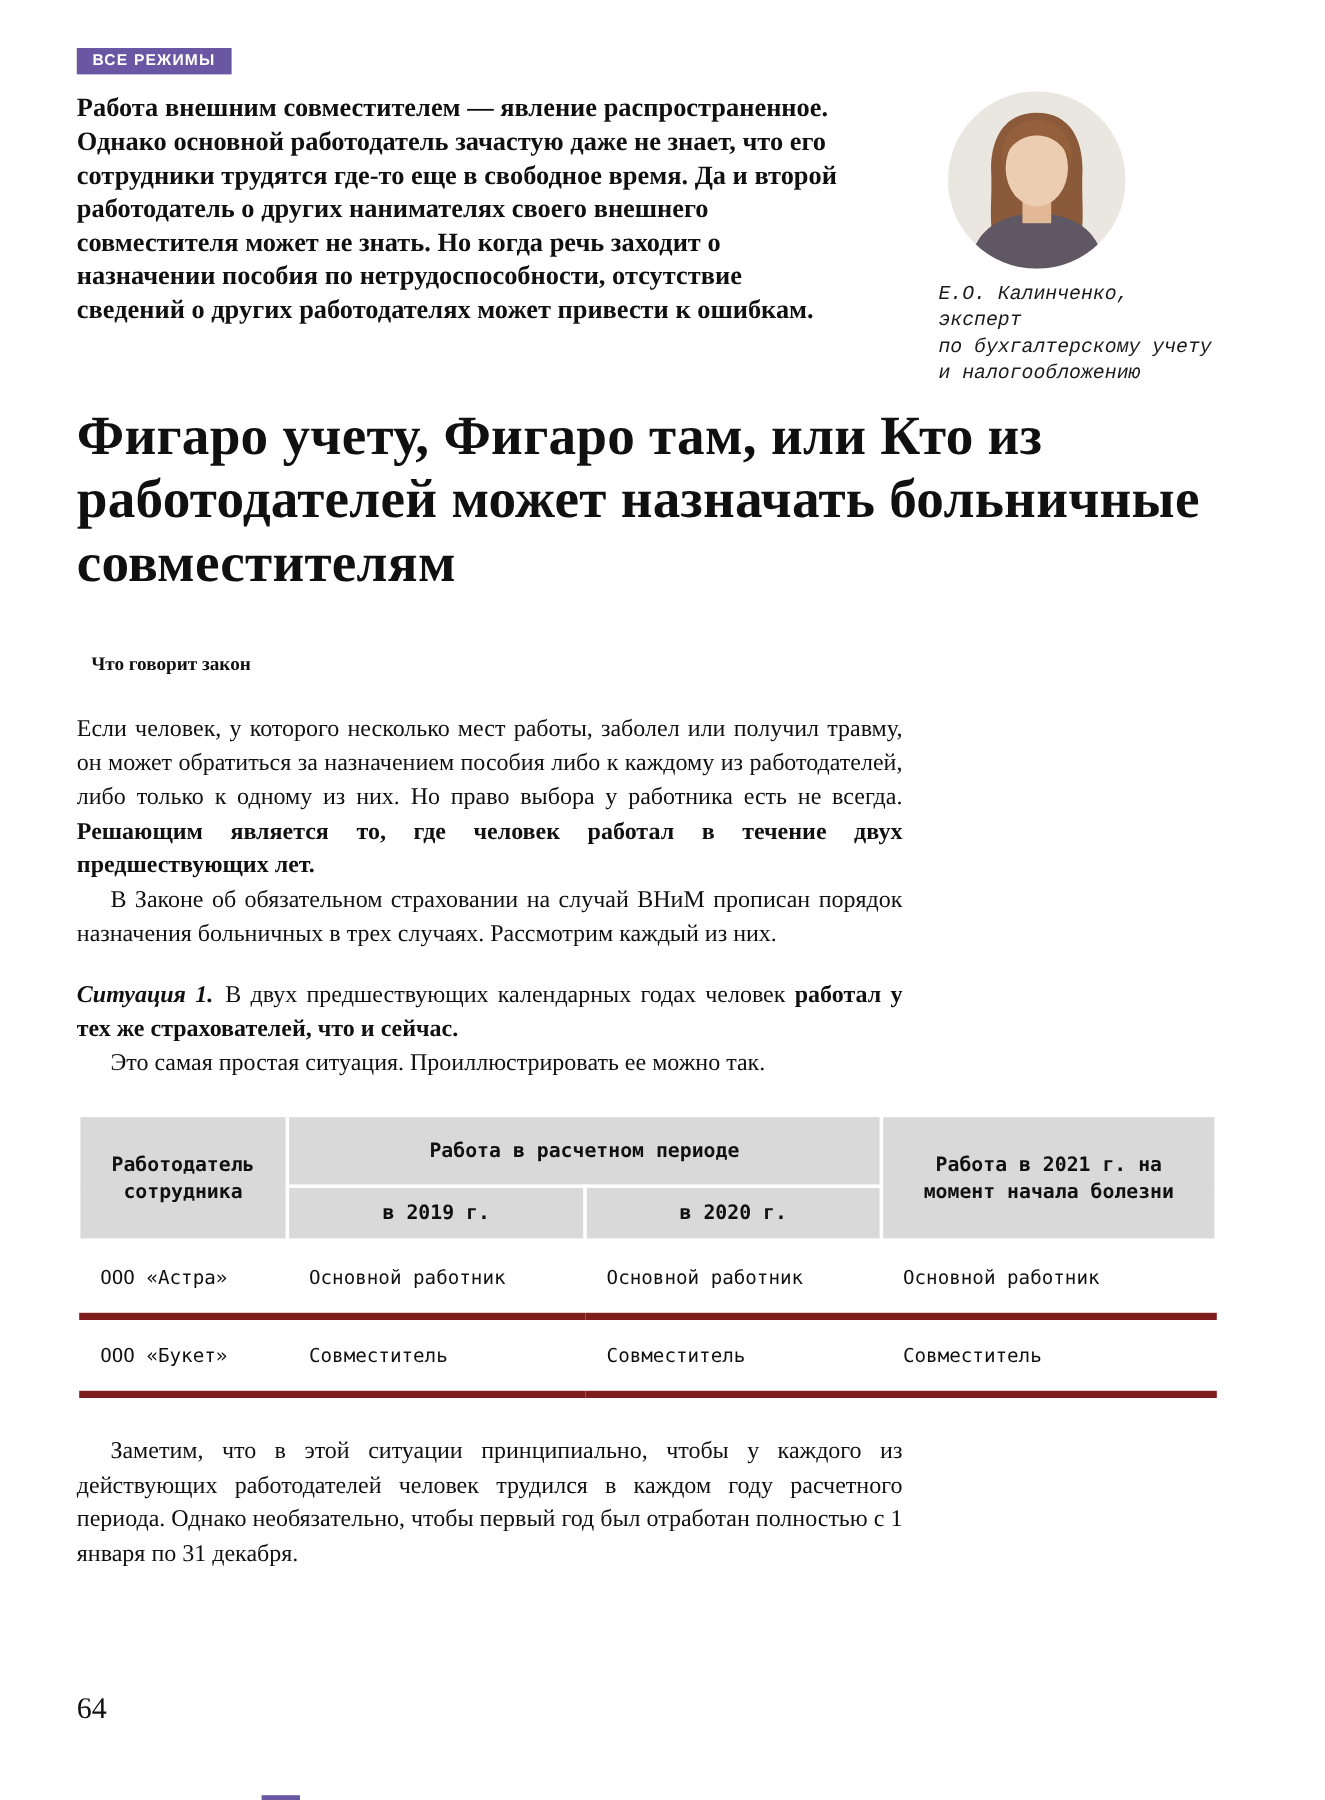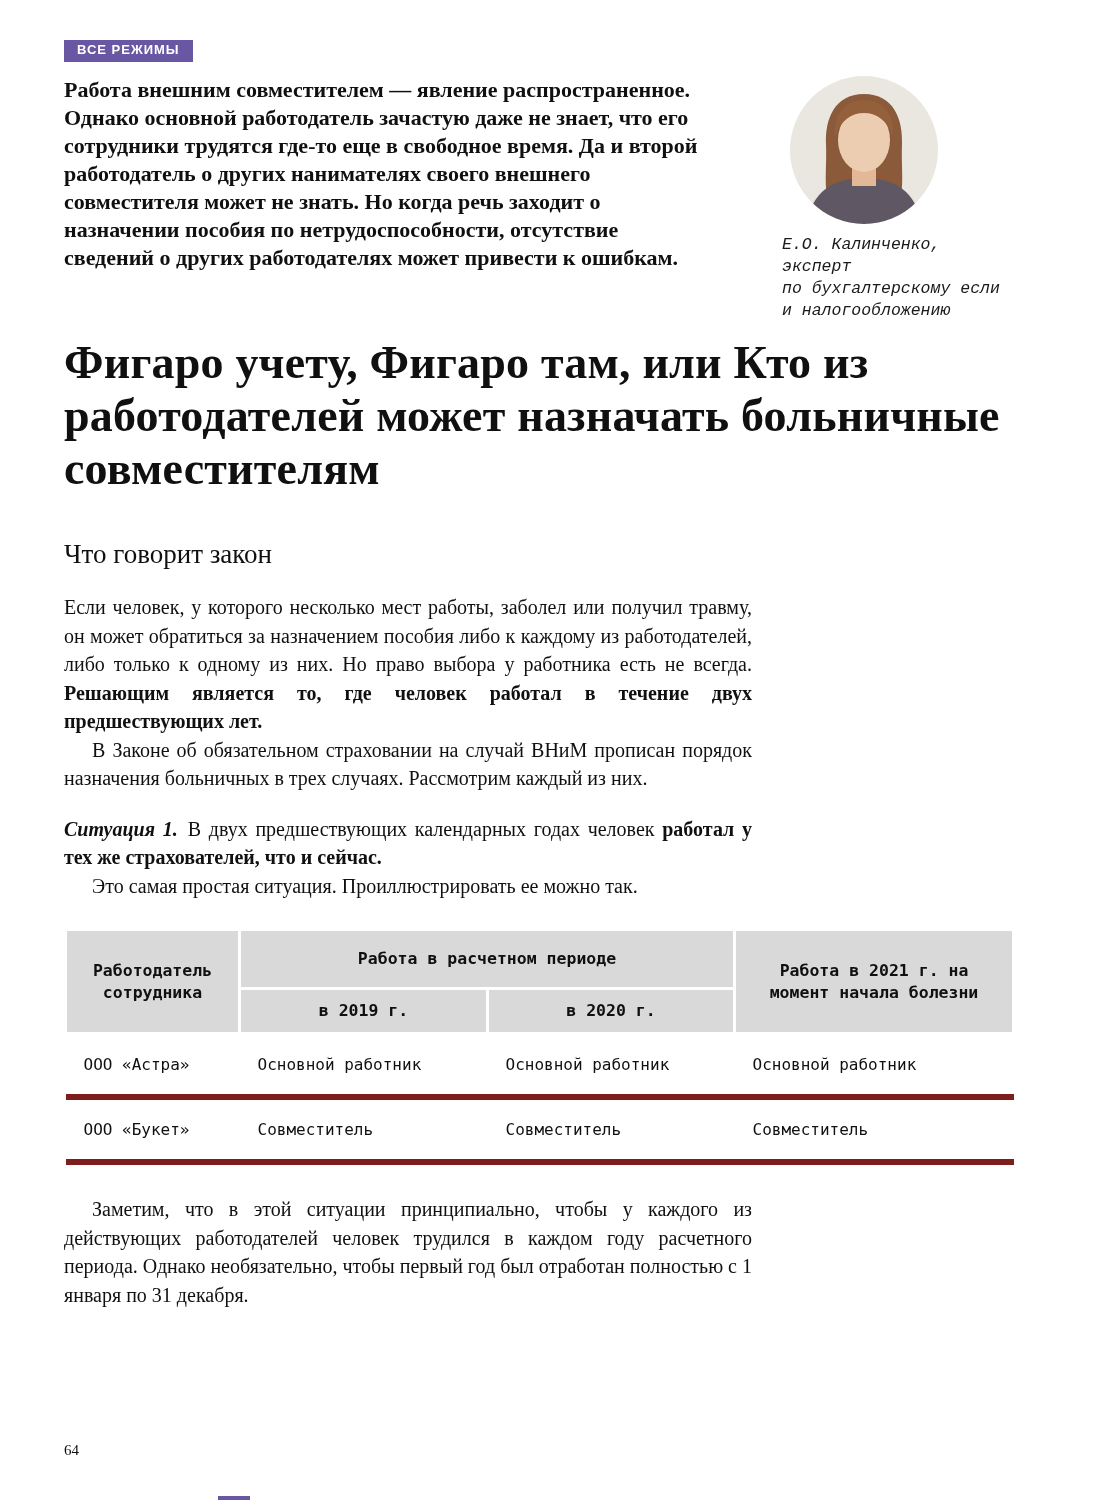--- a/index.html
+++ b/index.html
@@ -66,24 +66,24 @@
     .title {
       margin: 14px 0 0 0;
       font-size: 46px;
       line-height: 53px;
       font-weight: bold;
       letter-spacing: 0.2px;
     }
 
     
     .section {
-      margin: 44px 0 0 0;
-      font-size: 27px;
+      margin: 44px 0 0 12px;
+      font-size: 16px;
       line-height: 30px;
-      font-weight: normal;
+      font-weight: bold;
     }
 
     
     .body {
       width: 688px;
       margin: 0;
       font-size: 20px;
       line-height: 28.5px;
       text-align: justify;
     }
@@ -120,22 +120,22 @@
       vertical-align: middle;
       text-align: left;
       padding: 4px 10px 4px 18px;
     }
     .closing { margin-top: 30px; }
 
     
     .pagenum {
       position: absolute;
       left: 64px;
-      top: 1442px;
-      font-size: 15px;
+      top: 1411px;
+      font-size: 25px;
     }
     .bottom-mark {
       position: absolute;
       left: 218px;
       bottom: 0;
       width: 32px;
       height: 4px;
       background: #6a57a4;
     }
   </style>
@@ -164,21 +164,21 @@
               <path d="M18 148 C 20 116 44 102 74 102 C 104 102 128 116 130 148 Z" fill="#5f5864"></path>
               <rect x="62" y="86" width="24" height="24" fill="#e2b897"></rect>
               <ellipse cx="74" cy="64" rx="26" ry="32" fill="#edcdb2"></ellipse>
               <path d="M74 24 C 51 24 43 44 45 60 C 51 44 62 37 74 37 C 86 37 97 44 103 60 C 105 44 97 24 74 24 Z" fill="#94603c"></path>
             </g>
           </svg>
         </div>
         <div class="caption">
           <div>Е.О. Калинченко,</div>
           <div>эксперт</div>
-          <div>по бухгалтерскому если</div>
+          <div>по бухгалтерскому учету</div>
           <div>и налогообложению</div>
         </div>
       </div>
     </div>
 
     <h1 class="title">Фигаро учету, Фигаро там, или Кто из работодателей может назначать больничные совместителям</h1>
 
     <h2 class="section">Что говорит закон</h2>
 
     <p class="body first"><span>Если человек, у которого несколько мест работы, заболел или получил травму, он может обратиться за назначением пособия либо к каждому из работодателей, либо только к одному из них. Но право выбора у работника есть не всегда. </span><b>Решающим является то, где человек работал в течение двух предшествующих лет.</b></p>

